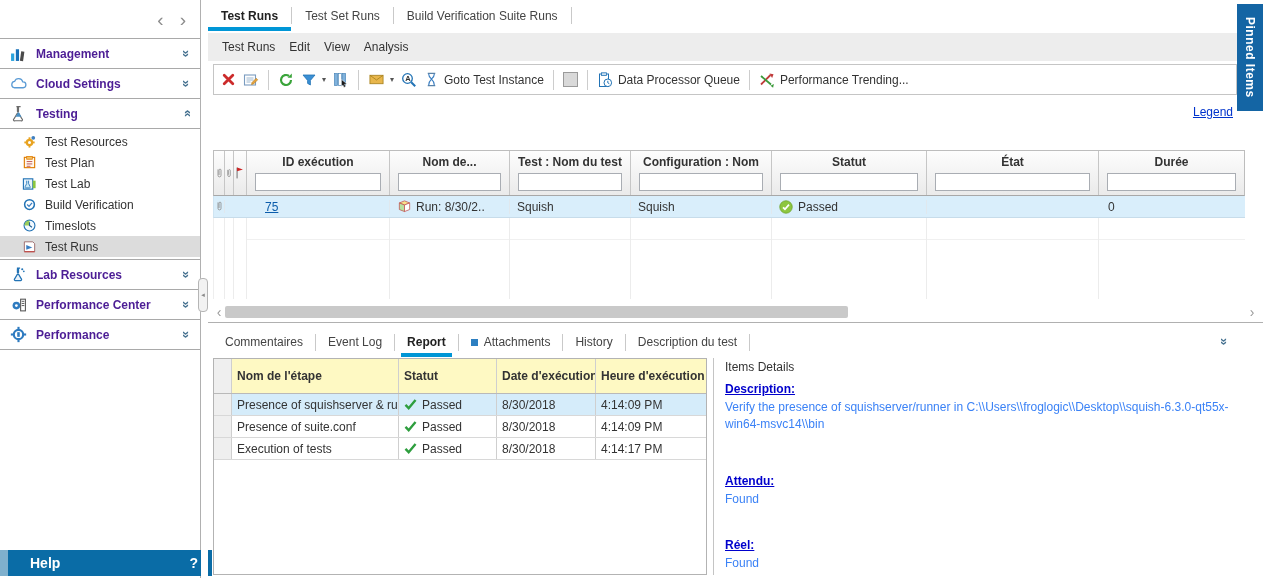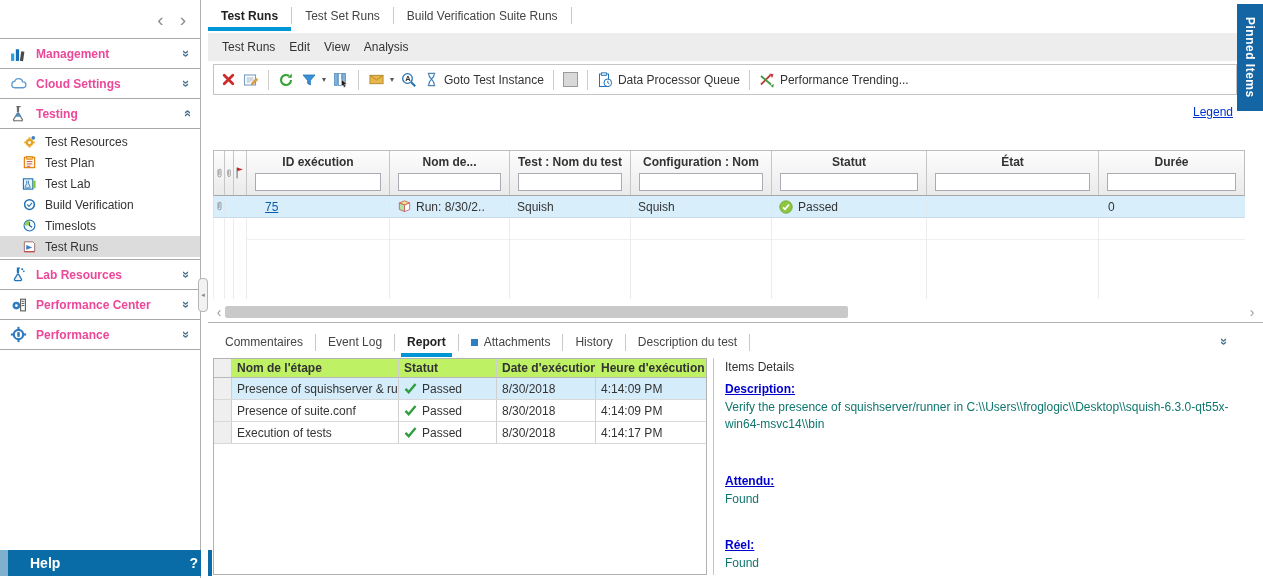--- a/index.html
+++ b/index.html
@@ -7,21 +7,21 @@
   body { font-family:"Liberation Sans", sans-serif; font-size:12px; color:#333; background:#fff; position:relative; }
   svg { display:block; }
 
   
   .sidebar { position:absolute; left:0; top:0; width:201px; height:578px; background:#fff; border-right:1px solid #b0b0b0; }
   .side-nav { height:38px; display:flex; align-items:center; justify-content:flex-end; padding-right:14px; gap:16px; }
   .nav-arrow { font-size:19px; color:#8b8b8b; cursor:pointer; line-height:1; }
   .side-section { height:30px; display:flex; align-items:center; padding:0 10px; border-top:1px solid #a9a9a9; cursor:pointer; }
   .side-section:first-of-type { border-top:1px solid #a9a9a9; }
   .sicon { width:17px; height:17px; margin-right:9px; flex:0 0 auto; }
-  .slabel { font-weight:bold; color:#ec4899; flex:1; font-size:12px; }
+  .slabel { font-weight:bold; color:#4c1d95; flex:1; font-size:12px; }
   .chev { display:inline-block; color:#44708f; font-weight:bold; font-size:13px; transform:rotate(90deg); line-height:1; }
   .chev.up { transform:rotate(-90deg); }
   .sub-list { border-top:1px solid #a9a9a9; padding:2px 0; }
   .sub-item { height:21px; display:flex; align-items:center; padding-left:22px; cursor:pointer; color:#333; }
   .sub-item.selected { background:#dcdcdc; }
   .subicon { width:15px; height:15px; margin-right:8px; flex:0 0 auto; }
   .side-bottom-line { border-top:1px solid #a9a9a9; }
   .help-bar { position:absolute; left:0; bottom:2px; width:212px; height:26px; background:#0a6ca6; display:flex; align-items:center; }
   .help-strip { width:8px; height:100%; background:#7fb0cd; }
   .help-label { color:#fff; font-weight:bold; font-size:14px; margin-left:22px; flex:1; }
@@ -83,32 +83,32 @@
   
   .bottom-tabs { position:absolute; left:5px; top:327px; right:5px; height:30px; display:flex; align-items:stretch; }
   .btab { display:flex; align-items:center; gap:6px; padding:0 12px; color:#444; cursor:pointer; position:relative; font-size:12px; }
   .btab.active { font-weight:bold; color:#222; }
   .btab.active .underline { position:absolute; left:6px; right:6px; bottom:0; height:4px; background:#0096d6; }
   .blue-dot { width:7px; height:7px; background:#2d7fc1; }
   .bchev { position:absolute; right:30px; top:8px; }
 
   .report-table { position:absolute; left:5px; top:358px; width:494px; height:217px; border:1px solid #b3b3b3; background:#fff; }
   .rt-row { display:flex; height:22px; border-bottom:1px solid #d8d8d8; }
-  .rt-row.header { height:19px; background:#bef264; font-weight:bold; border-bottom:1px solid #b9b9b9; }
+  .rt-row.header { height:35px; background:#fef9c3; font-weight:bold; border-bottom:1px solid #b9b9b9; }
   .rt-row.sel { background:#d5ecfa; }
   .rt-cell { border-right:1px solid #cfcfcf; padding:0 5px; display:flex; align-items:center; overflow:hidden; white-space:nowrap; font-size:12px; }
   .rt-cell:last-child { border-right:none; }
   .rsel{width:18px; background:#efefef; padding:0;} .rname{width:167px;} .rstat{width:98px;} .rdate{width:99px;} .rtime{flex:1;}
   .rt-row.sel .rsel, .rt-row.header .rsel { background:#efefef; }
   .bottom-vdivider { position:absolute; left:505px; top:358px; width:1px; height:217px; background:#c4c4c4; }
 
   .steps-panel { position:absolute; left:517px; top:360px; width:530px; }
   .steps-title { color:#333; margin-bottom:8px; }
   .blue-label { color:#0000cc; font-weight:bold; text-decoration:underline; cursor:pointer; display:inline-block; }
-  .steps-text { color:#0f766e; margin-top:3px; line-height:1.45; width:520px; }
+  .steps-text { color:#3b82f6; margin-top:3px; line-height:1.45; width:520px; }
   .steps-block { margin-top:40px; }
 
   
   .pinned { position:absolute; right:0; top:4px; width:26px; height:107px; background:#1465a4; color:#fff; display:flex; align-items:center; justify-content:center; cursor:pointer; z-index:10; }
   .pinned span { writing-mode:vertical-rl; font-weight:bold; font-size:12px; letter-spacing:0.5px; }
 </style>
 </head>
 <body>
 
 <div class="sidebar">

